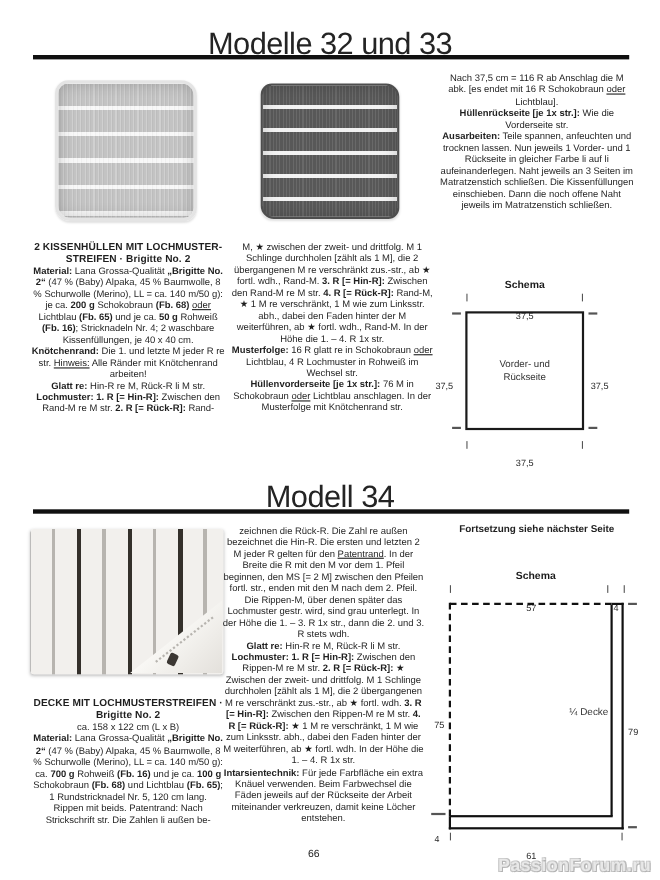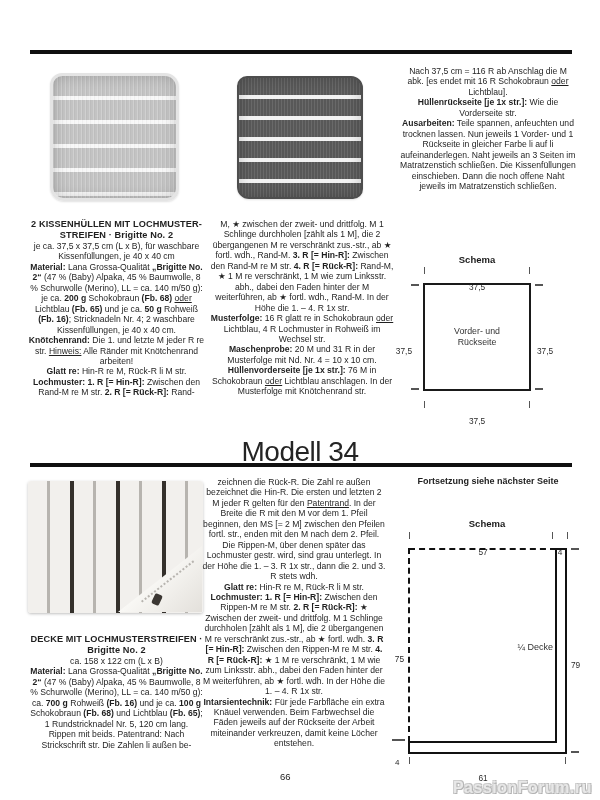--- a/index.html
+++ b/index.html
@@ -83,38 +83,37 @@
     font-size: 16px; font-weight: bold; letter-spacing: 0.5px;
     color: #e8e8e8;
     text-shadow: 1px 1px 0 #b3b3b3, -1px -1px 0 #cfcfcf, 1px -1px 0 #bdbdbd, -1px 1px 0 #c6c6c6;
   }
 </style>
 </head>
 <body>
 
 <div class="page">
 
+  <div class="sec-title" style="top:24px;">Modelle 32 und 33</div>
   <div class="rule" style="top:50px;"></div>
 
   <div class="pillow light"></div>
   <div class="pillow dark"></div>
 
   <div class="col" style="left:28px; top:219px; width:177px;">
     <p class="caps"><span style="font-weight: bold;">2 KISSENHÜLLEN MIT LOCHMUSTER-STREIFEN · Brigitte No. 2</span></p>
-    <p><span>je ca. 37,5 x 37,5 cm (L x B), für waschbare Kissenfüllungen, je 40 x 40 cm</span></p>
     <p><span style="font-weight: bold;">Material:</span><span> Lana Grossa-Qualität </span><span style="font-weight: bold;">„Brigitte No. 2“</span><span> (47 % (Baby) Alpaka, 45 % Baumwolle, 8 % Schurwolle (Merino), LL = ca. 140 m/50 g): je ca. </span><span style="font-weight: bold;">200 g</span><span> Schokobraun </span><span style="font-weight: bold;">(Fb. 68)</span><span> </span><span style="text-decoration: underline;">oder</span><span> Lichtblau </span><span style="font-weight: bold;">(Fb. 65)</span><span> und je ca. </span><span style="font-weight: bold;">50 g</span><span> Rohweiß </span><span style="font-weight: bold;">(Fb. 16)</span><span>; Stricknadeln Nr. 4; 2 waschbare Kissenfüllungen, je 40 x 40 cm.</span></p>
     <p><span style="font-weight: bold;">Knötchenrand:</span><span> Die 1. und letzte M jeder R re str. </span><span style="text-decoration: underline;">Hinweis:</span><span> Alle Ränder mit Knötchenrand arbeiten!</span></p>
     <p><span style="font-weight: bold;">Glatt re:</span><span> Hin-R re M, Rück-R li M str.</span></p>
     <p><span style="font-weight: bold;">Lochmuster: 1. R [= Hin-R]:</span><span> Zwischen den Rand-M re M str. </span><span style="font-weight: bold;">2. R [= Rück-R]:</span><span> Rand-</span></p>
   </div>
 
   <div class="col" style="left:210px; top:219px; width:184px;">
     <p><span>M, ★ zwischen der zweit- und drittfolg. M 1 Schlinge durchholen [zählt als 1 M], die 2 übergangenen M re verschränkt zus.-str., ab ★ fortl. wdh., Rand-M. </span><span style="font-weight: bold;">3. R [= Hin-R]:</span><span> Zwischen den Rand-M re M str. </span><span style="font-weight: bold;">4. R [= Rück-R]:</span><span> Rand-M, ★ 1 M re verschränkt, 1 M wie zum Linksstr. abh., dabei den Faden hinter der M weiterführen, ab ★ fortl. wdh., Rand-M. In der Höhe die 1. – 4. R 1x str.</span></p>
     <p><span style="font-weight: bold;">Musterfolge:</span><span> 16 R glatt re in Schokobraun </span><span style="text-decoration: underline;">oder</span><span> Lichtblau, 4 R Lochmuster in Rohweiß im Wechsel str.</span></p>
-    <p><span style="font-weight: bold;">Maschenprobe:</span><span> 20 M und 31 R in der Musterfolge mit Nd. Nr. 4 = 10 x 10 cm.</span></p>
     <p><span style="font-weight: bold;">Hüllenvorderseite [je 1x str.]:</span><span> 76 M in Schokobraun </span><span style="text-decoration: underline;">oder</span><span> Lichtblau anschlagen. In der Musterfolge mit Knötchenrand str.</span></p>
   </div>
 
   <div class="col" style="left:400px; top:66px; width:176px;">
     <p><span>Nach 37,5 cm = 116 R ab Anschlag die M abk. [es endet mit 16 R Schokobraun </span><span style="text-decoration: underline;">oder</span><span> Lichtblau].</span></p>
     <p><span style="font-weight: bold;">Hüllenrückseite [je 1x str.]:</span><span> Wie die Vorderseite str.</span></p>
     <p><span style="font-weight: bold;">Ausarbeiten:</span><span> Teile spannen, anfeuchten und trocknen lassen. Nun jeweils 1 Vorder- und 1 Rückseite in gleicher Farbe li auf li aufeinanderlegen. Naht jeweils an 3 Seiten im Matratzenstich schließen. Die Kissenfüllungen einschieben. Dann die noch offene Naht jeweils im Matratzenstich schließen.</span></p>
   </div>
 
   <div>

